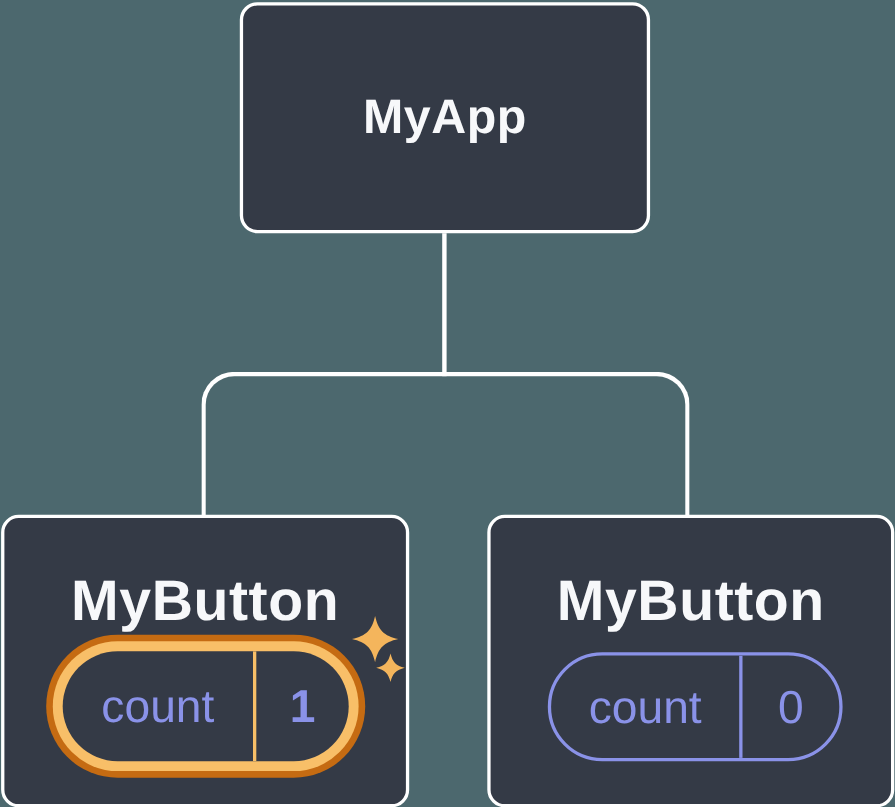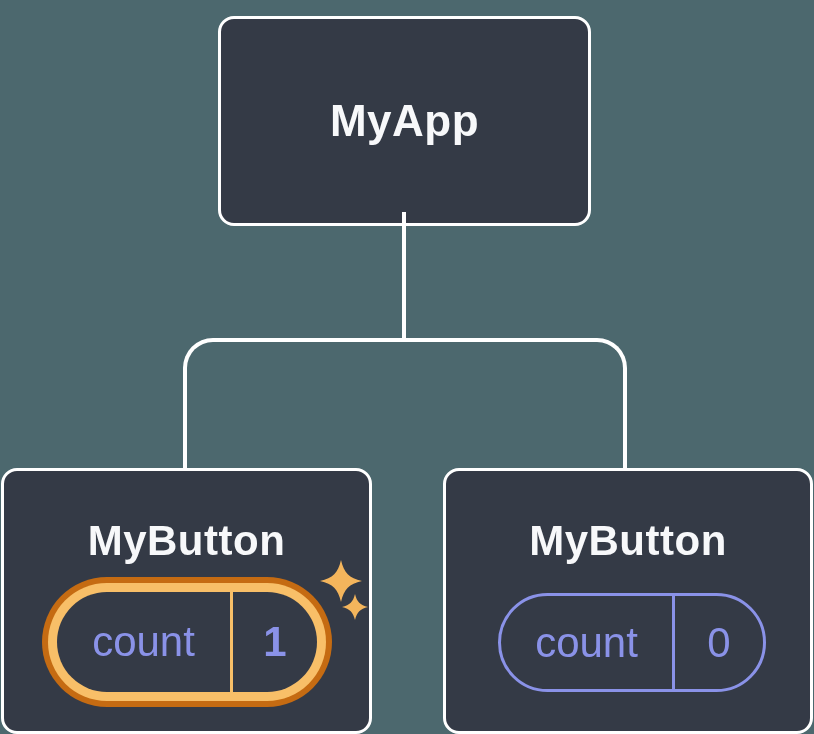--- a/index.html
+++ b/index.html
@@ -12,33 +12,33 @@
   }
   
   .node{
     position:absolute;
     background:#343A46;
     border:3px solid #FFFFFF;
     border-radius:16px;
     box-sizing:border-box;
   }
   .node-root{
-    left:218px;top:16px;width:373px;height:210px;
+    left:218px;top:2px;width:373px;height:210px;
     display:flex;align-items:center;justify-content:center;
   }
   .root-label{
     color:#F7F8FA;font-size:44px;font-weight:700;letter-spacing:.5px;
   }
   .node-child{top:468px;width:371px;height:266px;}
   .node-child-left{left:1px;}
   .node-child-right{left:443px;width:370px;}
   .child-label{
     position:absolute;top:46px;left:0;width:100%;
     text-align:center;color:#F7F8FA;
-    font-size:42px;font-weight:700;letter-spacing:.5px;
+    font-size:52px;font-weight:700;letter-spacing:.5px;
   }
   
   .stem{
     position:absolute;left:402px;top:212px;width:4px;height:130px;
     background:#FFFFFF;
   }
   .bracket{
     position:absolute;left:183px;top:338px;width:444px;height:131px;
     border:4px solid #FFFFFF;border-bottom:none;
     border-radius:30px 30px 0 0;

